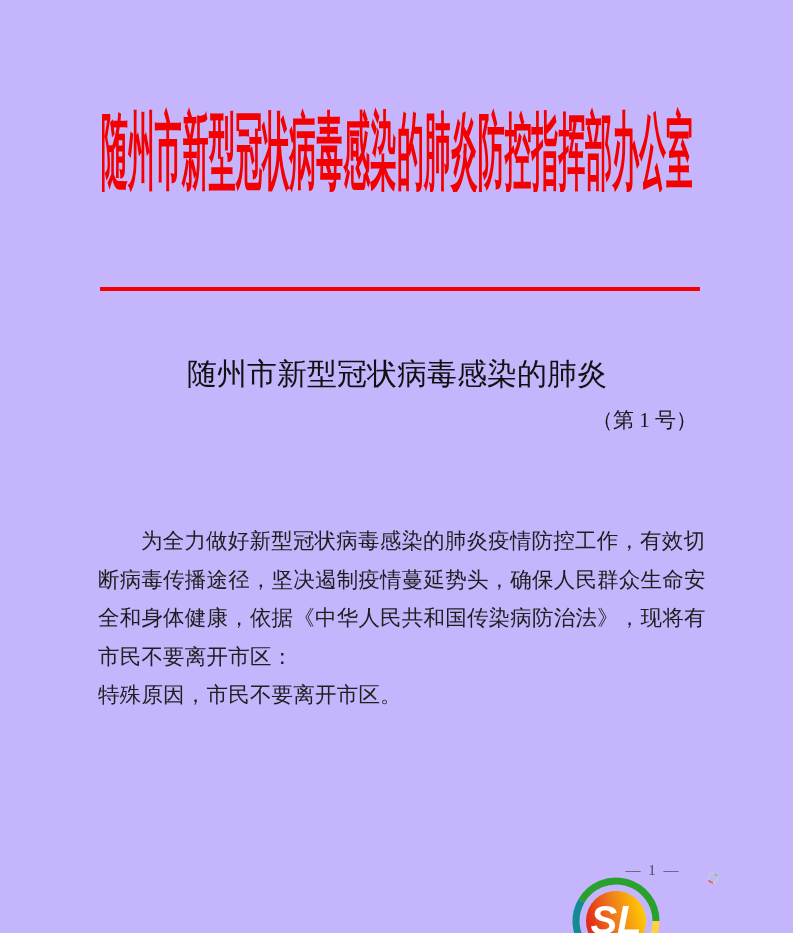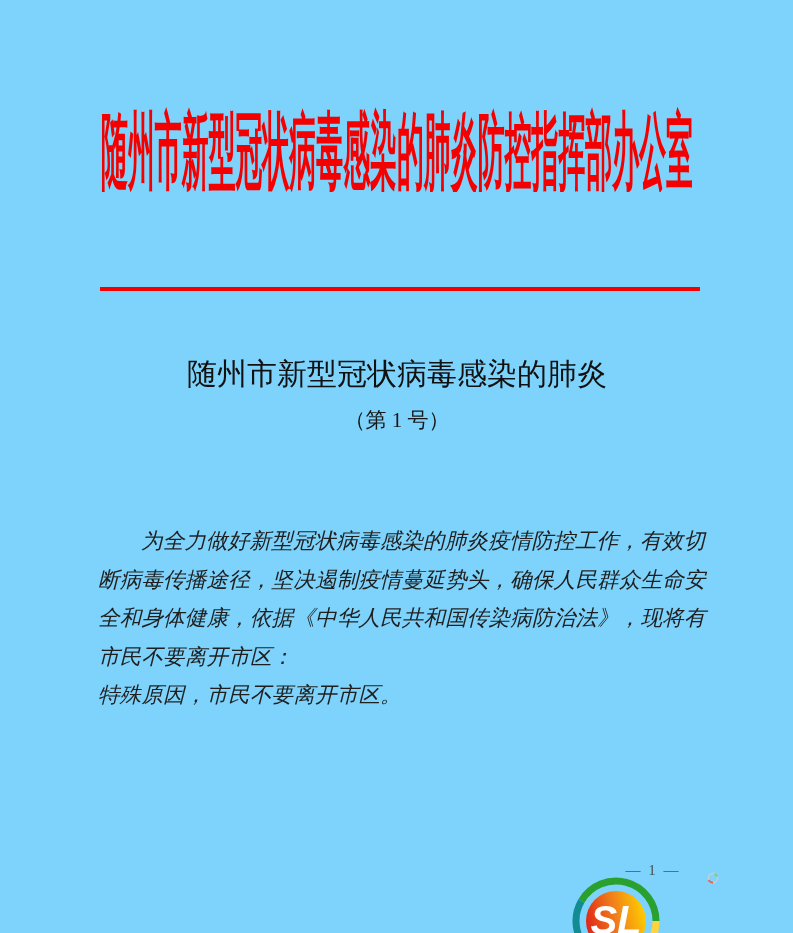--- a/index.html
+++ b/index.html
@@ -1,19 +1,19 @@
 <!DOCTYPE html>
 <html><head>
 <meta charset="utf-8">
 <style>
   html,body{margin:0;padding:0;background:#e8e8e8;}
   .page{
     position:relative;
     width:793px;height:933px;
-    background:#7dd3fc;
+    background:#c4b5fd;
     overflow:hidden;
     font-family:"Liberation Serif", serif;
   }
   
   .red-header{
     position:absolute;left:97px;top:100px;
     width:600px;height:92px;
   }
   .red-header text{
     fill:#f40000;
@@ -29,30 +29,30 @@
   
   .title-block{
     position:absolute;left:97px;top:352px;width:600px;
     text-align:center;color:#111;
   }
   .title-line{
     font-size:30px;font-weight:normal;line-height:44px;
     letter-spacing:0px;
   }
   .doc-number{
-    font-size:21px;line-height:30px;margin-top:9px;color:#161616;
+    font-size:21px;line-height:30px;margin-top:9px;color:#161616;text-align:right;
   }
   
   .body-text{
     position:absolute;left:98px;top:522px;width:612px;
     font-size:21.5px;line-height:38.5px;
     color:#1f1f1f;
     text-align:left;
   }
-  .body-line{white-space:nowrap;letter-spacing:0.2px;font-style:italic;}
+  .body-line{white-space:nowrap;letter-spacing:0.2px;}
   .body-line.indent{text-indent:2em;}
   
   .page-number{
     position:absolute;left:608px;top:862px;width:90px;
     text-align:center;
     font-size:15px;color:#44505a;letter-spacing:2px;
     font-family:"Liberation Serif", serif;
   }
   .logo{
     position:absolute;left:571px;top:876px;

